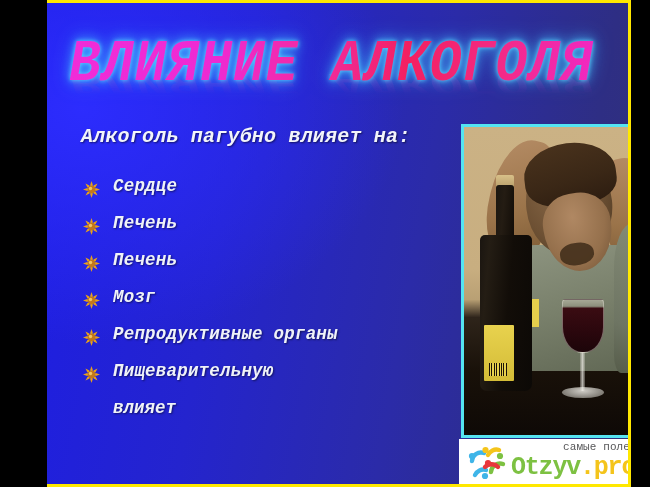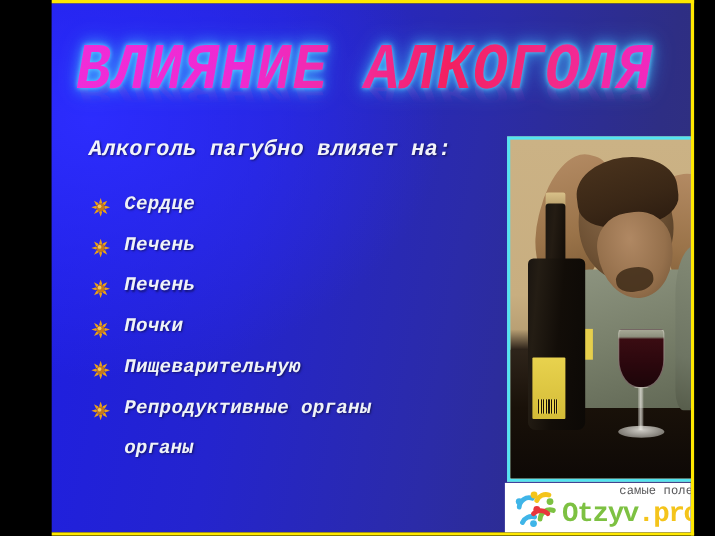--- a/index.html
+++ b/index.html
@@ -437,61 +437,61 @@
               <path d="M24 12l-6-2 -2 2 2 2z"></path>
             <path d="M3.5 3.5l5.5 3 0 2.8 -2.8 0z"></path>
               <path d="M20.5 20.5l-5.5-3 0-2.8 2.8 0z"></path>
             <path d="M20.5 3.5l-3 5.5 -2.8 0 0-2.8z"></path>
               <path d="M3.5 20.5l3-5.5 2.8 0 0 2.8z"></path>
           </g>
           <circle cx="12" cy="12" r="5.2" fill="#C4781A"></circle>
           <circle cx="10.6" cy="10.6" r="2.4" fill="#F2C560"></circle>
         </svg>
       </span>
-      <span>Почки</span>
+      <span>Мозг</span>
+    </li>
+    <li class="bullet-item">
+      <span class="bullet-icon">
+        <svg viewBox="0 0 24 24" width="17" height="17" aria-hidden="true">
+          <g fill="#E8A11C">
+            <path d="M12 0l2 6 -2 2 -2-2z"></path>
+              <path d="M12 24l2-6 -2-2 -2 2z"></path>
+            <path d="M0 12l6-2 2 2 -2 2z"></path>
+              <path d="M24 12l-6-2 -2 2 2 2z"></path>
+            <path d="M3.5 3.5l5.5 3 0 2.8 -2.8 0z"></path>
+              <path d="M20.5 20.5l-5.5-3 0-2.8 2.8 0z"></path>
+            <path d="M20.5 3.5l-3 5.5 -2.8 0 0-2.8z"></path>
+              <path d="M3.5 20.5l3-5.5 2.8 0 0 2.8z"></path>
+          </g>
+          <circle cx="12" cy="12" r="5.2" fill="#C4781A"></circle>
+          <circle cx="10.6" cy="10.6" r="2.4" fill="#F2C560"></circle>
+        </svg>
+      </span>
+      <span>Репродуктивные органы</span>
     </li>
     <li class="bullet-item">
       <span class="bullet-icon">
         <svg viewBox="0 0 24 24" width="17" height="17" aria-hidden="true">
           <g fill="#E8A11C">
             <path d="M12 0l2 6 -2 2 -2-2z"></path>
               <path d="M12 24l2-6 -2-2 -2 2z"></path>
             <path d="M0 12l6-2 2 2 -2 2z"></path>
               <path d="M24 12l-6-2 -2 2 2 2z"></path>
             <path d="M3.5 3.5l5.5 3 0 2.8 -2.8 0z"></path>
               <path d="M20.5 20.5l-5.5-3 0-2.8 2.8 0z"></path>
             <path d="M20.5 3.5l-3 5.5 -2.8 0 0-2.8z"></path>
               <path d="M3.5 20.5l3-5.5 2.8 0 0 2.8z"></path>
           </g>
           <circle cx="12" cy="12" r="5.2" fill="#C4781A"></circle>
           <circle cx="10.6" cy="10.6" r="2.4" fill="#F2C560"></circle>
         </svg>
       </span>
       <span>Пищеварительную</span>
     </li>
-    <li class="bullet-item">
-      <span class="bullet-icon">
-        <svg viewBox="0 0 24 24" width="17" height="17" aria-hidden="true">
-          <g fill="#E8A11C">
-            <path d="M12 0l2 6 -2 2 -2-2z"></path>
-              <path d="M12 24l2-6 -2-2 -2 2z"></path>
-            <path d="M0 12l6-2 2 2 -2 2z"></path>
-              <path d="M24 12l-6-2 -2 2 2 2z"></path>
-            <path d="M3.5 3.5l5.5 3 0 2.8 -2.8 0z"></path>
-              <path d="M20.5 20.5l-5.5-3 0-2.8 2.8 0z"></path>
-            <path d="M20.5 3.5l-3 5.5 -2.8 0 0-2.8z"></path>
-              <path d="M3.5 20.5l3-5.5 2.8 0 0 2.8z"></path>
-          </g>
-          <circle cx="12" cy="12" r="5.2" fill="#C4781A"></circle>
-          <circle cx="10.6" cy="10.6" r="2.4" fill="#F2C560"></circle>
-        </svg>
-      </span>
-      <span>Репродуктивные органы</span>
-    </li>
-    <li class="bullet-cont">органы</li>
+    <li class="bullet-cont">влияет</li>
   </ul>
 
   <div class="photo-frame">
     <div class="photo-inner">
       <div class="tbl"></div>
       <div class="arm-l"></div>
       <div class="arm-r"></div>
       <div class="shirt"></div>
       <div class="shirt-r"></div>
       <div class="head"></div>

